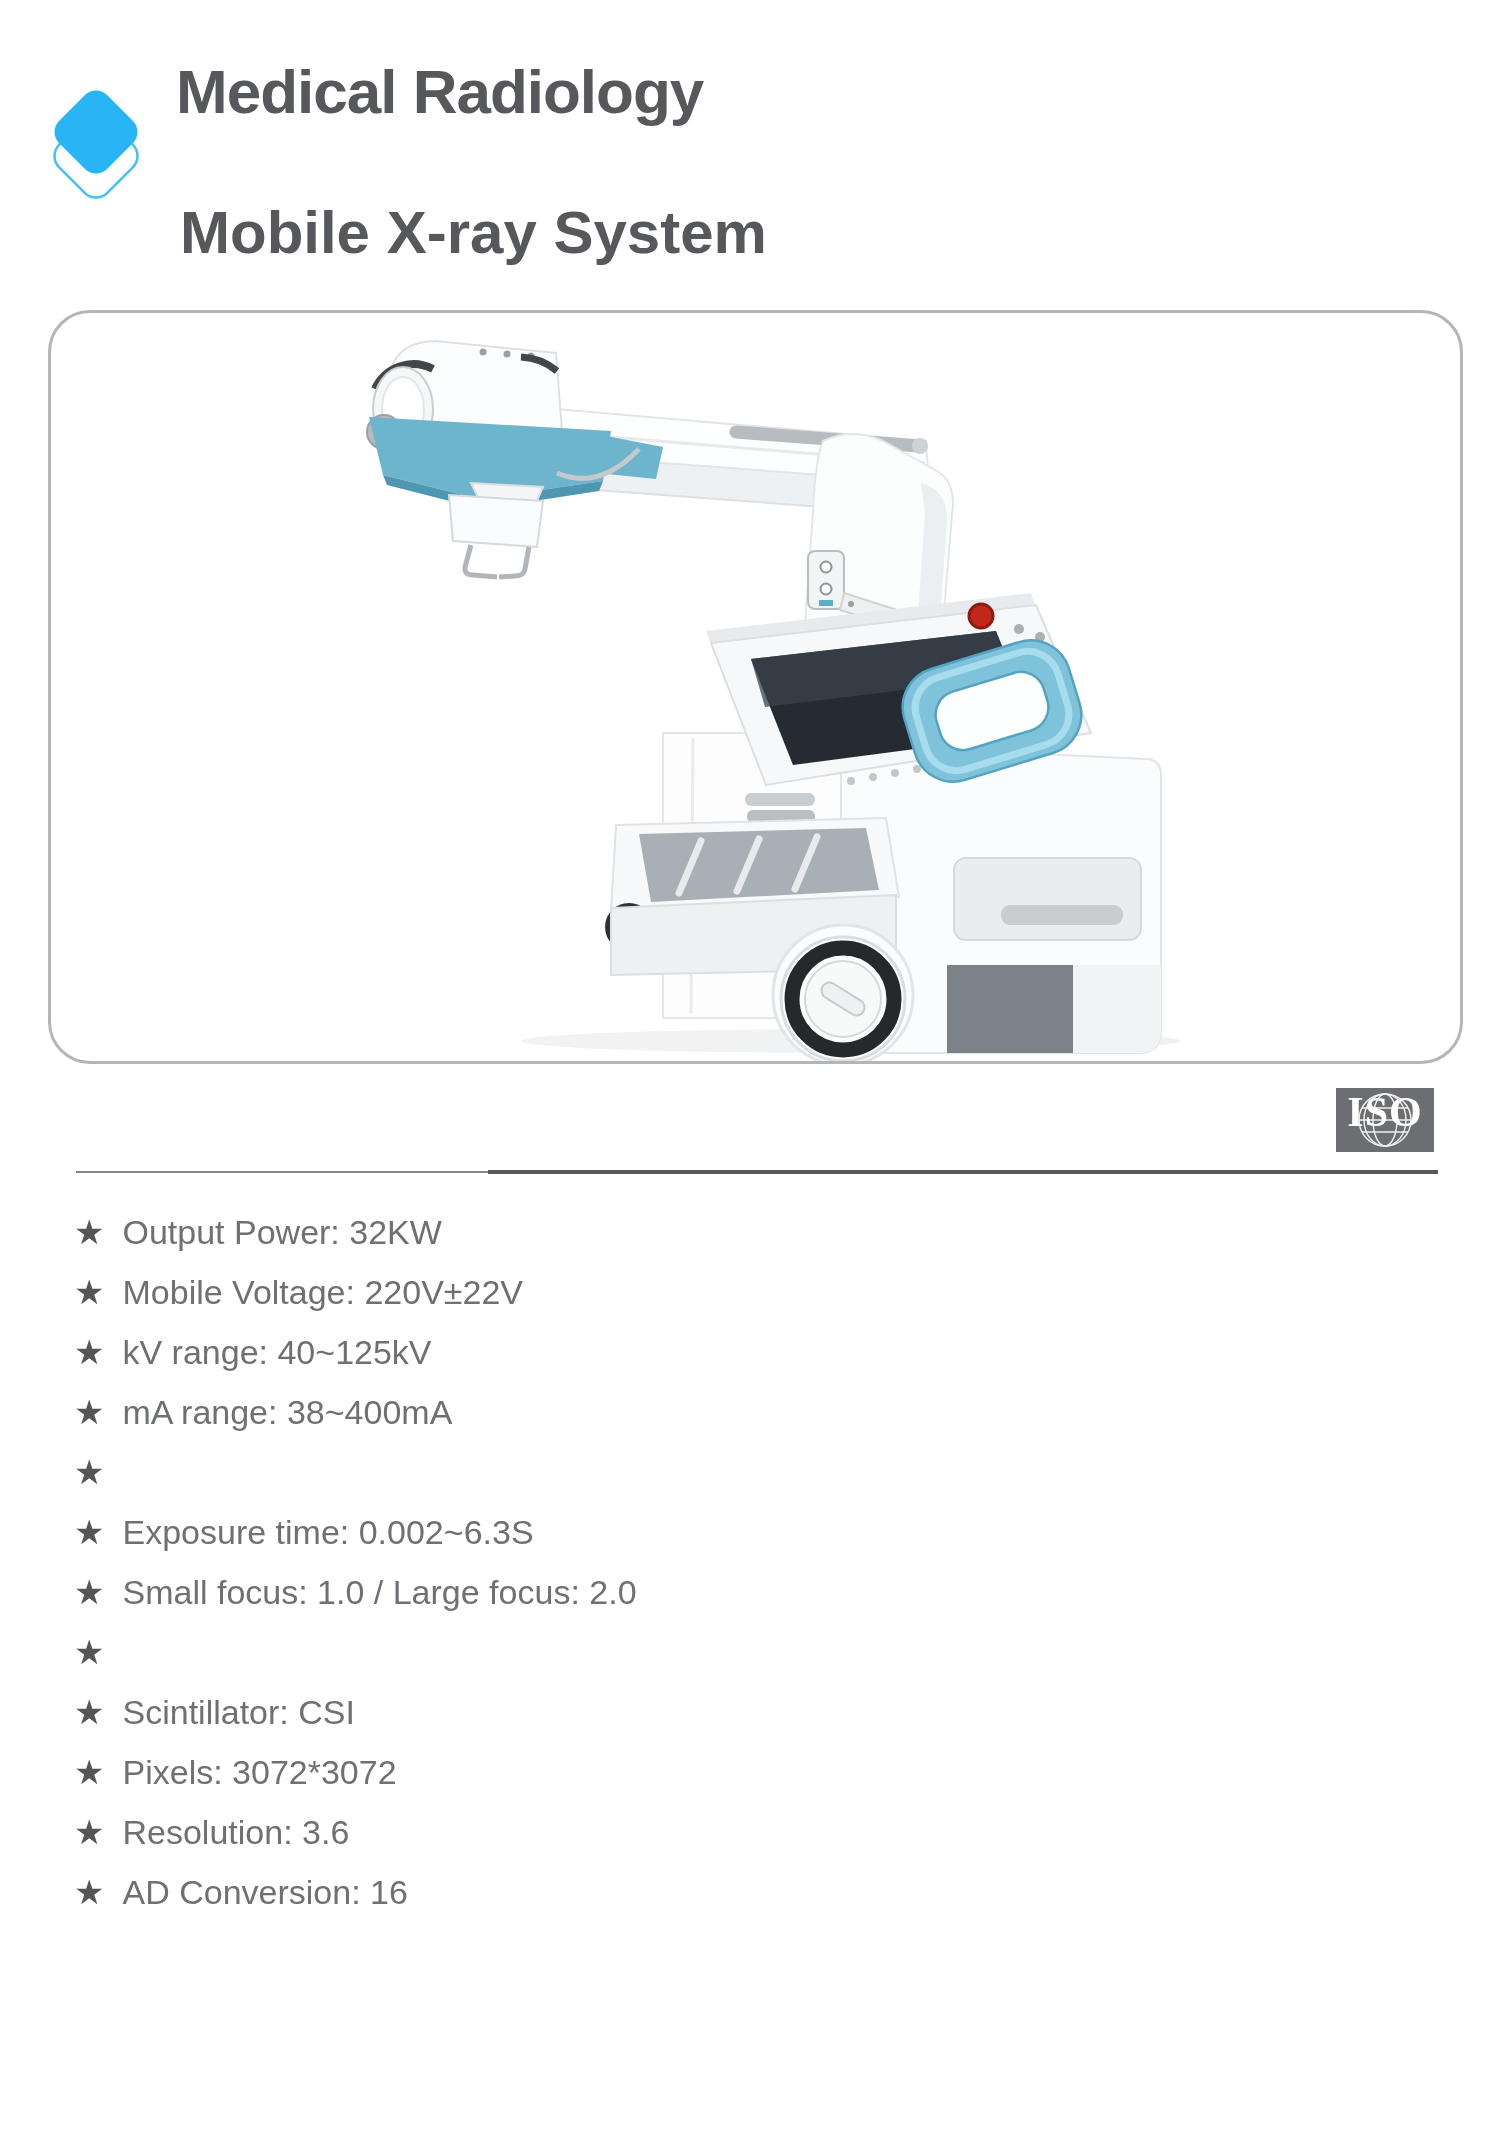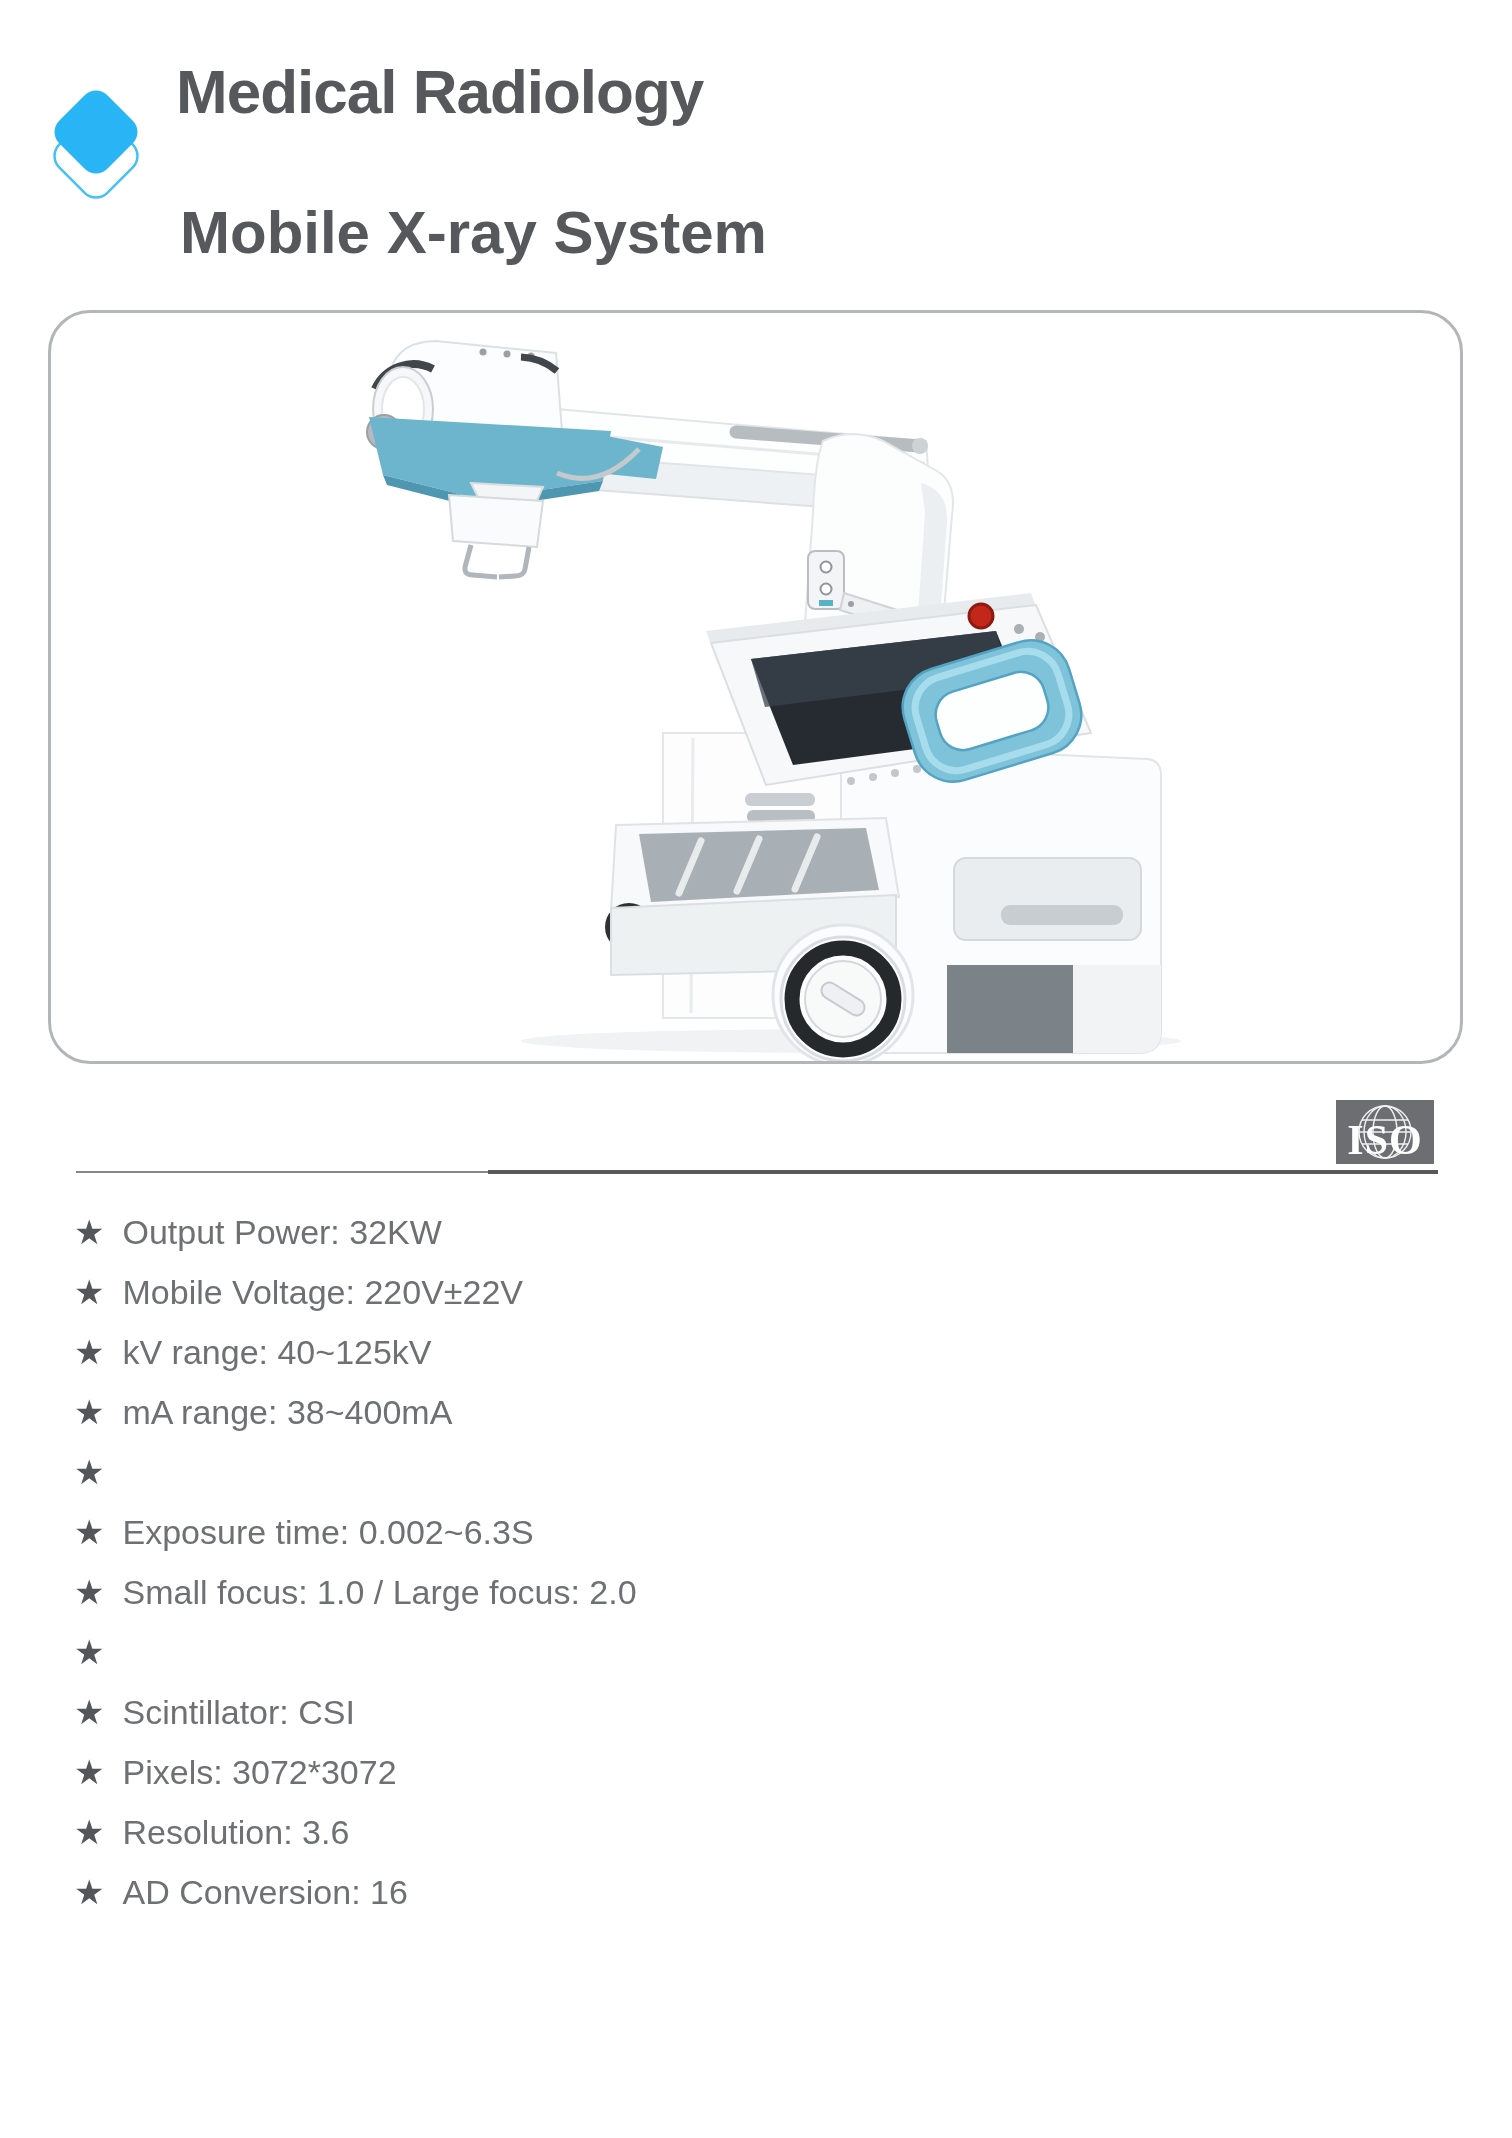--- a/index.html
+++ b/index.html
@@ -19,21 +19,21 @@
   }
   
   .product-card {
     position:absolute; left:48px; top:310px; width:1409px; height:748px;
     border:3px solid #b3b6b8; border-radius:42px; background:#ffffff;
   }
   .product-card svg { position:absolute; left:0; top:0; width:100%; height:100%; }
   
   .iso-badge {
     position:absolute; left:1336px; top:1088px; width:98px; height:64px;
-    background:#6d6e71; display:flex; align-items:flex-end; justify-content:center;margin-top:12px;
+    background:#6d6e71; display:flex; align-items:flex-start; justify-content:center;
   }
   .iso-badge svg { position:absolute; left:0; top:0; width:100%; height:100%; }
   .iso-text {
     position:relative; font-family:"Liberation Serif","DejaVu Serif",serif;
     font-weight:bold; font-size:42px; color:#ffffff; letter-spacing:1px;
   }
   
   .divider-a { position:absolute; left:76px; top:1171px; width:412px; height:2px; background:#85878a; }
   .divider-b { position:absolute; left:488px; top:1170px; width:950px; height:4px; background:#57595c; }
   

